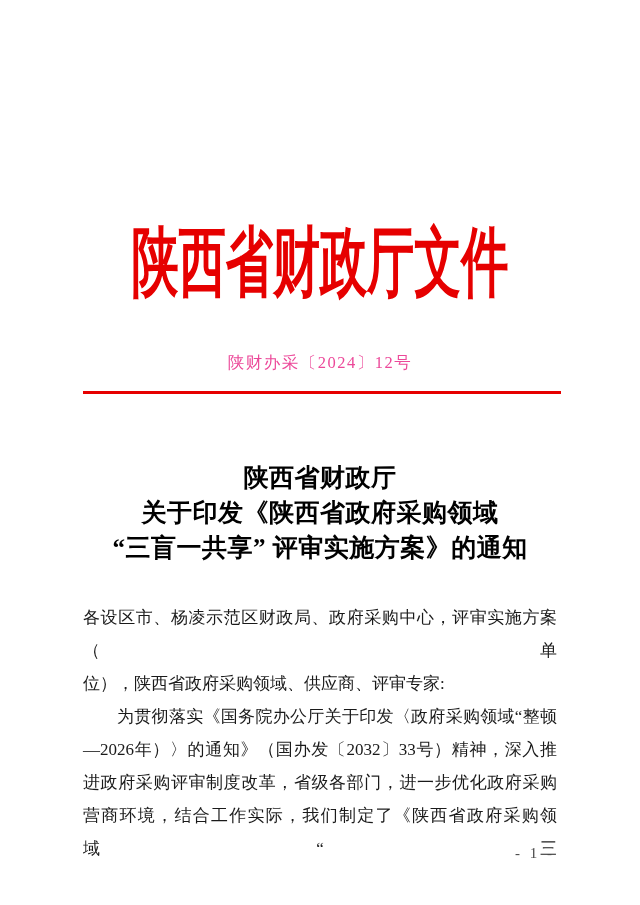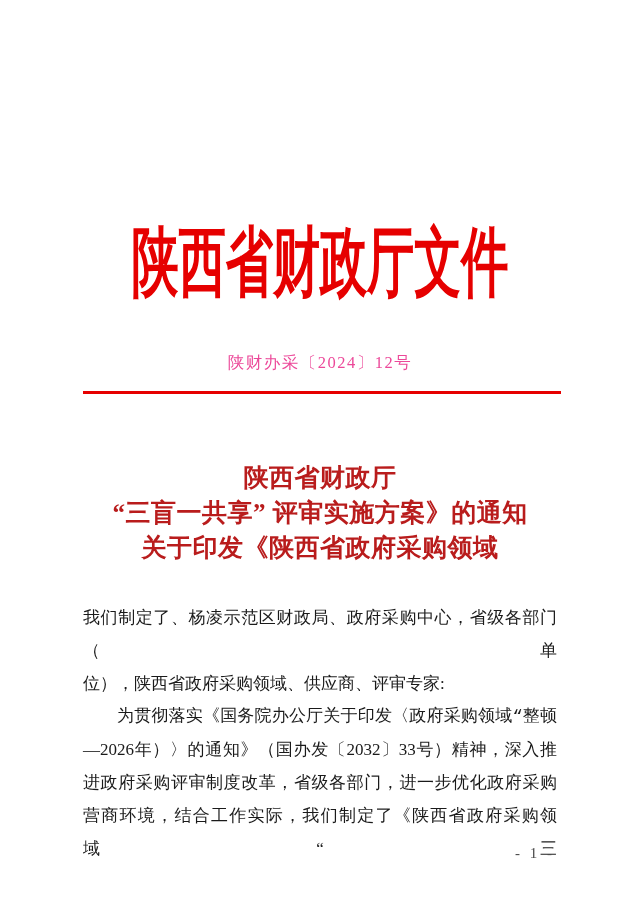--- a/index.html
+++ b/index.html
@@ -61,39 +61,39 @@
   }
 
   
   .doc-title {
     position: absolute;
     top: 444px;
     left: 0;
     width: 100%;
     text-align: center;
     font-weight: bold;
-    color: #b91c1c;
+    color: #000000;
     font-size: 25px;
     line-height: 35px;
     letter-spacing: 0.5px;
   }
 
   
   .doc-body {
     position: absolute;
     top: 585px;
     left: 83px;
     width: 474px;
     font-size: 17px;
     line-height: 33px;
     color: #1a1a1a;
   }
   .doc-body .line { width: 100%; }
   .doc-body .jl { text-align: justify; text-align-last: justify; }
-  .doc-body .indent { text-indent: 2em; font-family: Liberation Mono, monospace; }
+  .doc-body .indent { text-indent: 2em; }
 
   
   .page-number {
     position: absolute;
     top: 826px;
     right: 85px;
     font-size: 15px;
     color: #4a4a4a;
     letter-spacing: 3px;
     line-height: 22px;
@@ -107,26 +107,26 @@
   <div class="red-header">
     <span class="hd-text">陕西省财政厅文件</span>
   </div>
 
   <div class="doc-number">陕财办采〔2024〕12号</div>
 
   <div class="red-rule"></div>
 
   <div class="doc-title">
     <div class="t-line">陕西省财政厅</div>
+    <div class="t-line">关于印发《陕西省政府采购领域</div>
     <div class="t-line">“三盲一共享” 评审实施方案》的通知</div>
-    <div class="t-line">关于印发《陕西省政府采购领域</div>
   </div>
 
   <div class="doc-body">
-    <div class="line jl">我们制定了、杨凌示范区财政局、政府采购中心，省级各部门（单</div>
+    <div class="line jl">各设区市、杨凌示范区财政局、政府采购中心，评审实施方案（单</div>
     <div class="line">位），陕西省政府采购领域、供应商、评审专家:</div>
     <div class="line jl indent">为贯彻落实《国务院办公厅关于印发〈政府采购领域“整顿</div>
     <div class="line jl">—2026年）〉的通知》（国办发〔2032〕33号）精神，深入推</div>
     <div class="line jl">进政府采购评审制度改革，省级各部门，进一步优化政府采购</div>
     <div class="line jl">营商环境，结合工作实际，我们制定了《陕西省政府采购领域“三</div>
   </div>
 
   <div class="page-number">- 1 -</div>
 
 </div>

